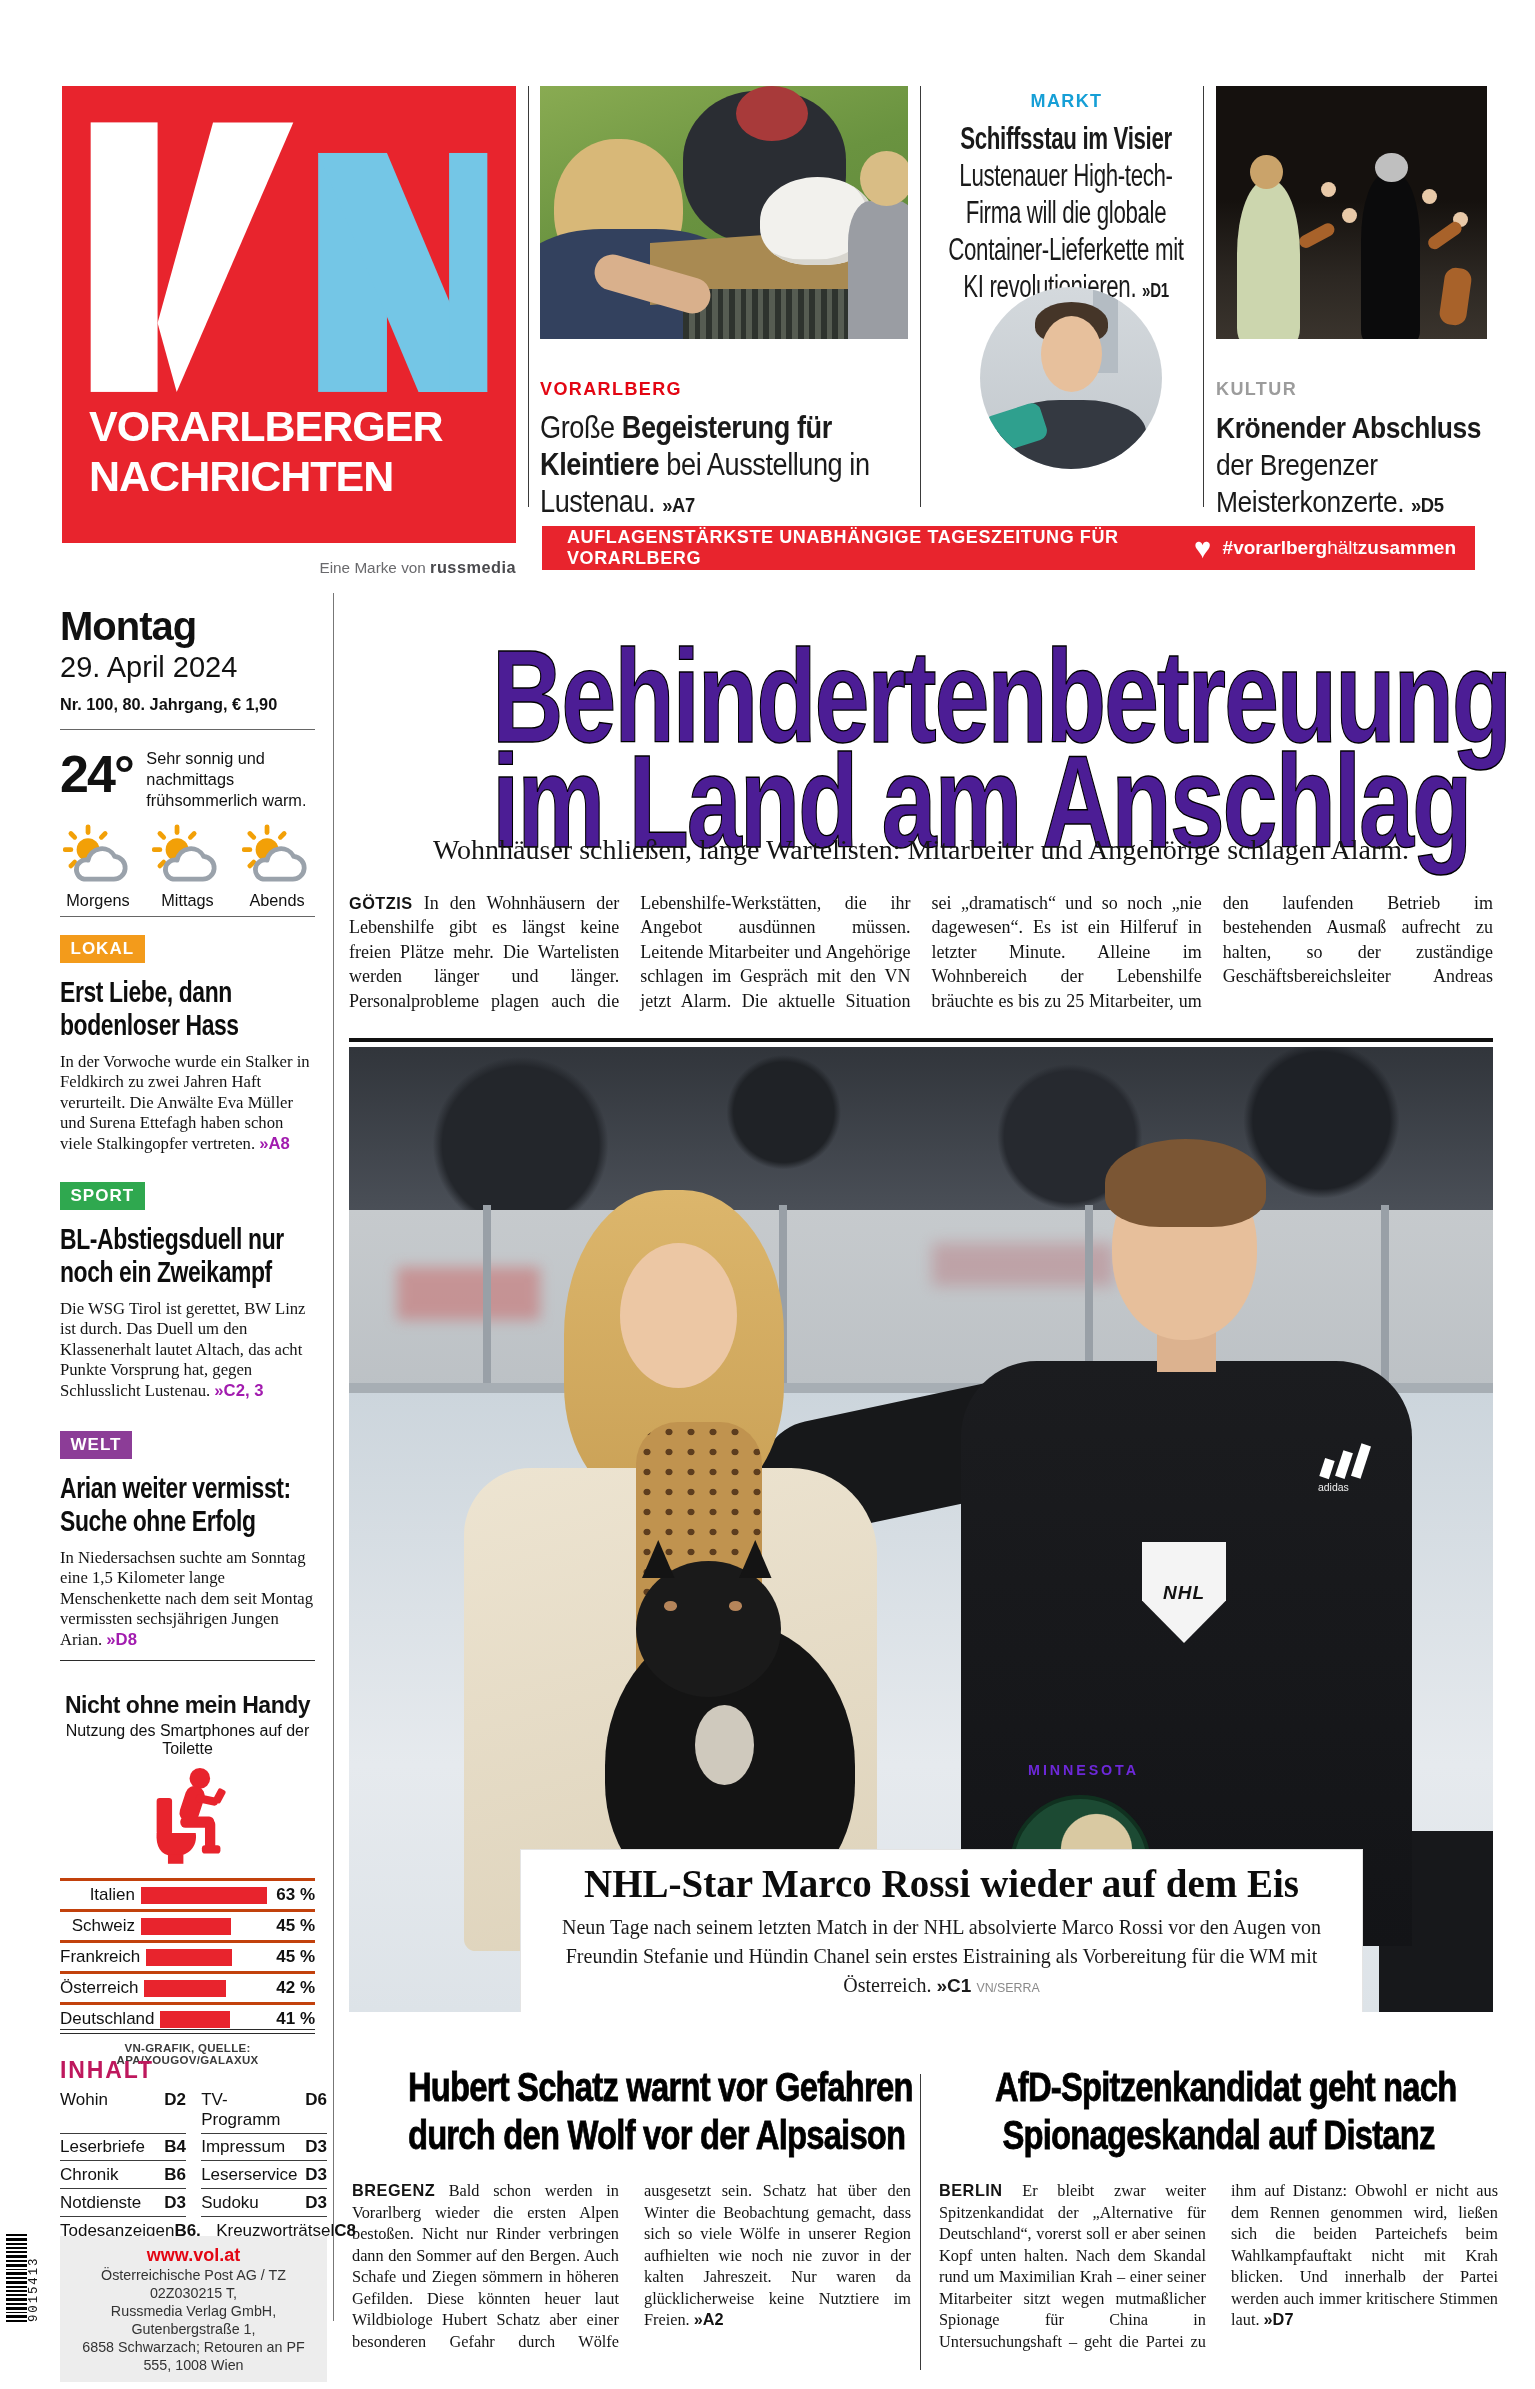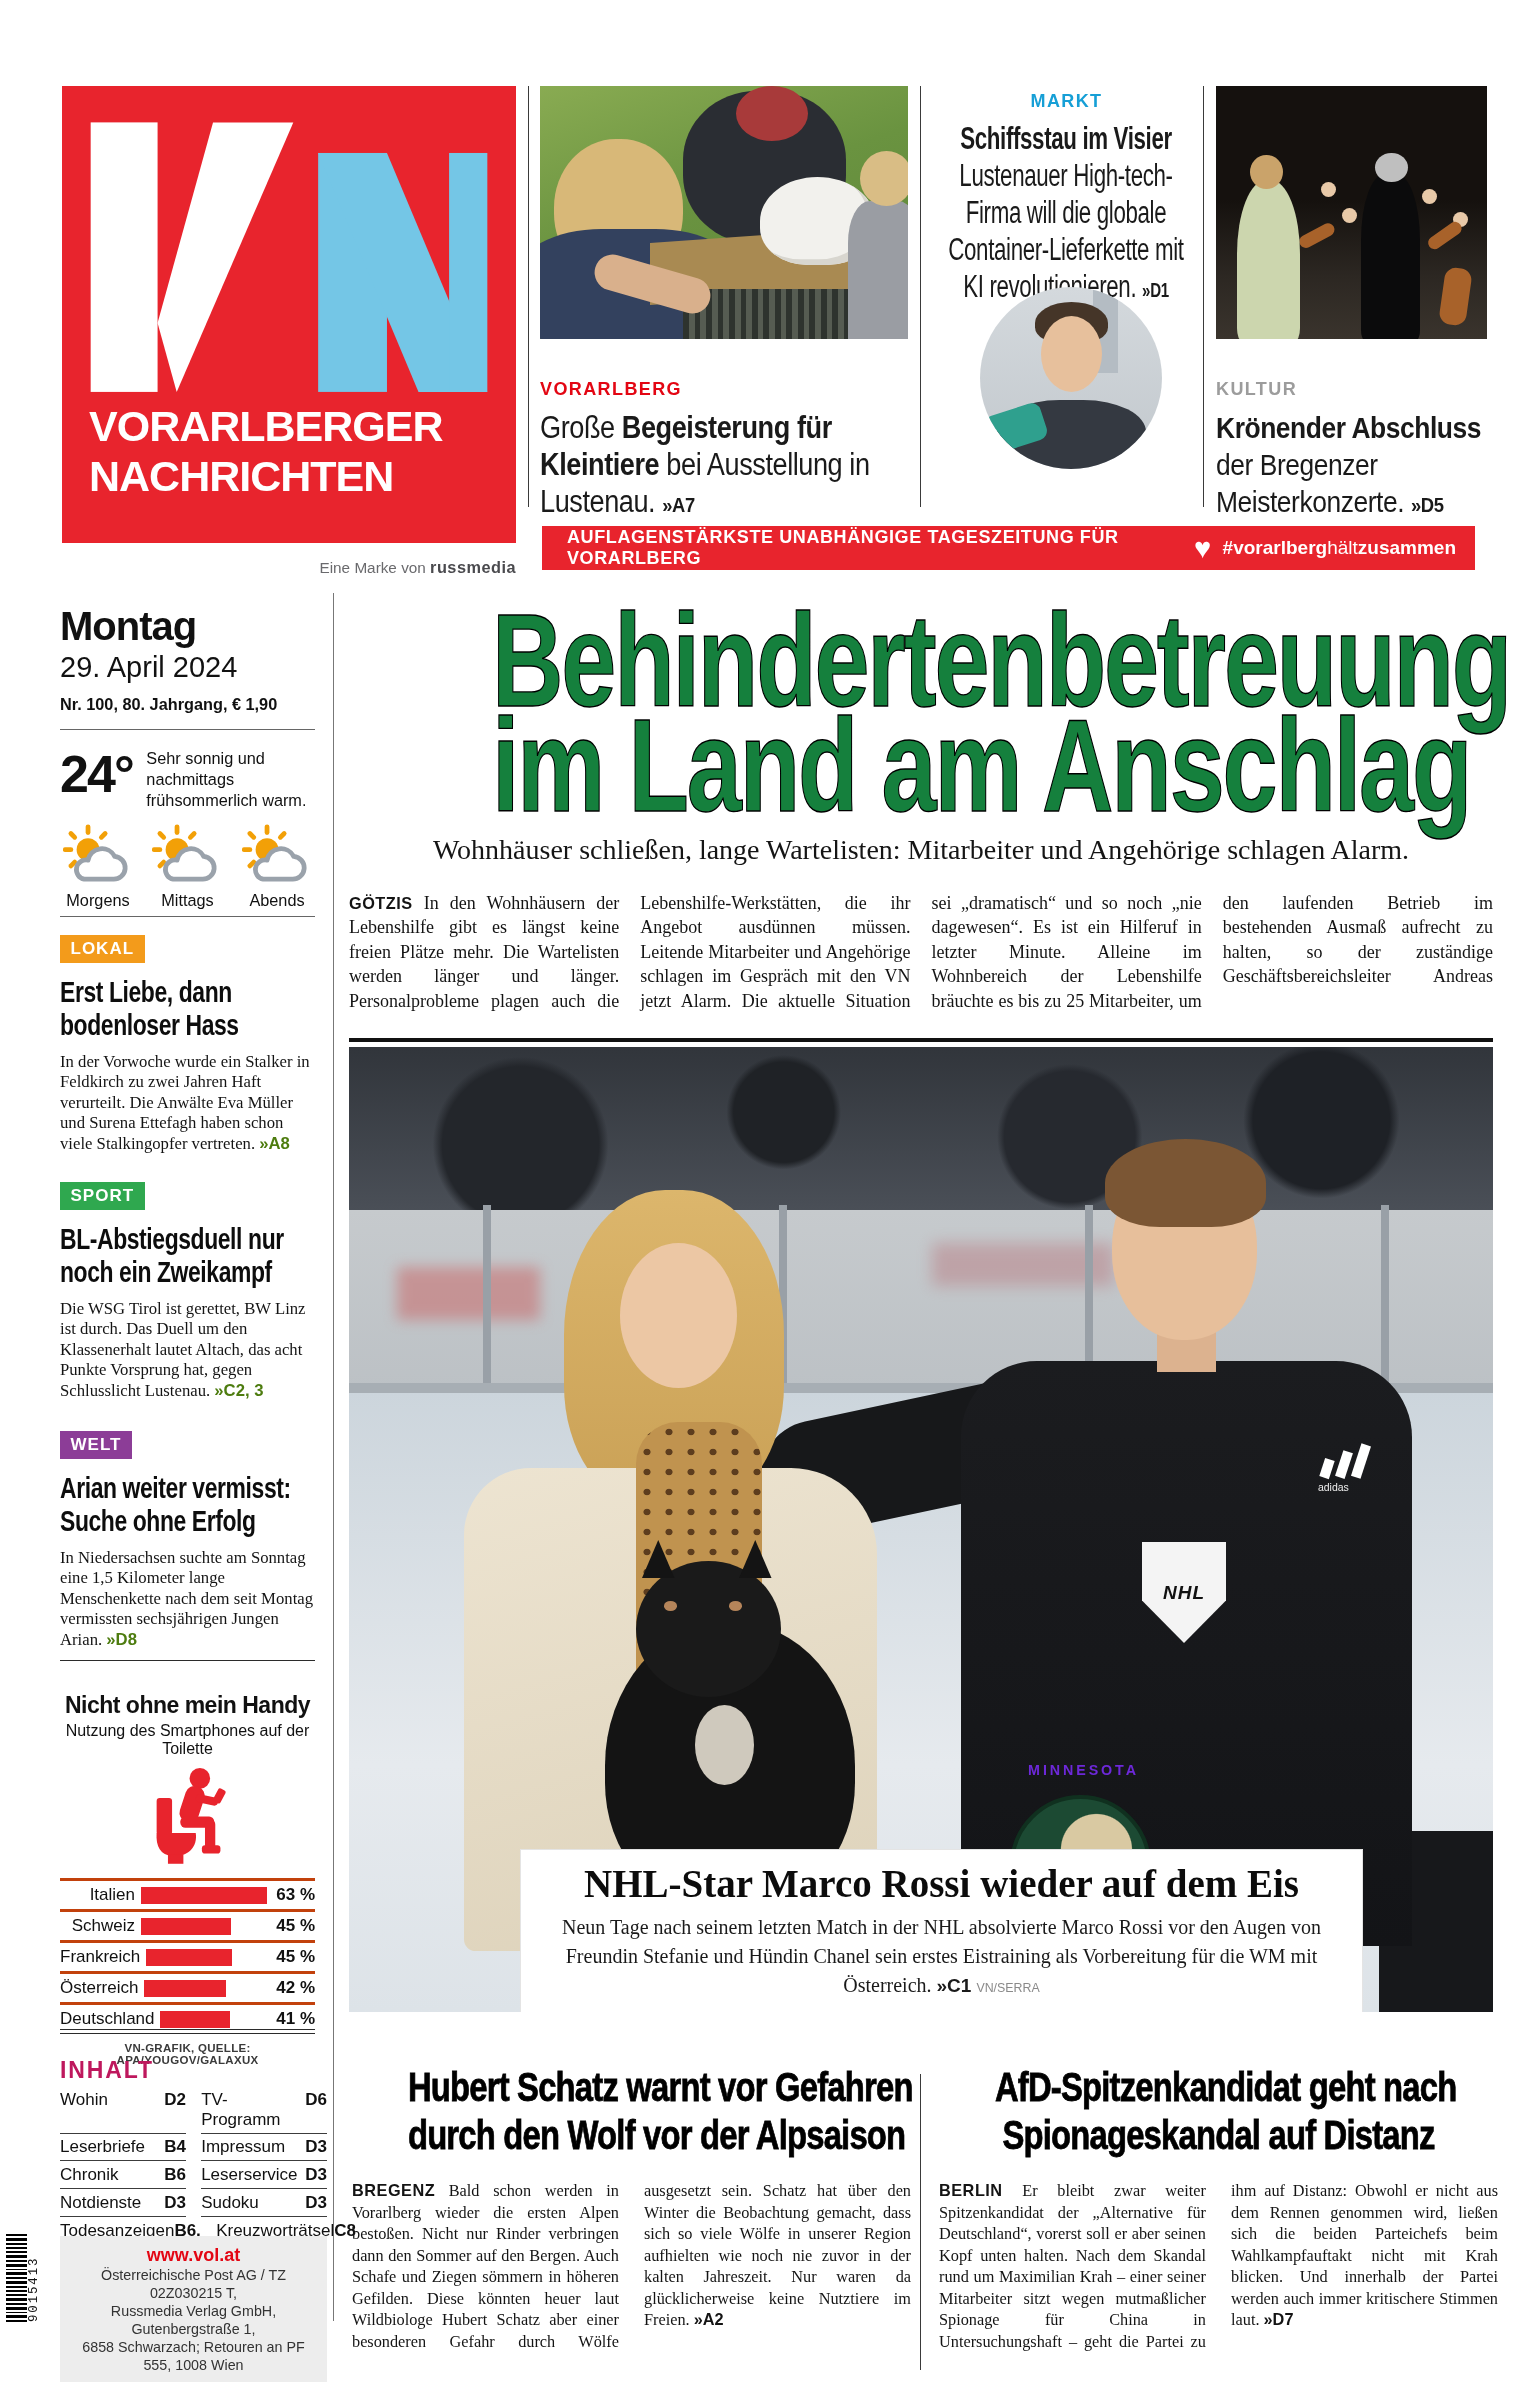--- a/index.html
+++ b/index.html
@@ -60,21 +60,21 @@
 
   .orchestra{left:1216px;top:86px;width:271px;height:253px;background:linear-gradient(180deg,#15110e 0 45%,#2c2722 75%,#3a342d);}
   .or-dress{left:21px;top:94px;width:63px;height:161px;background:#ccd6ae;border-radius:46% 46% 8% 8%;}
   .or-dresshead{left:34px;top:69px;width:32.5px;height:34px;background:#caa36a;border-radius:50%;}
   .or-cond{left:145px;top:88px;width:59px;height:166px;background:#0b0b0c;border-radius:40% 40% 6% 6%;}
   .or-condhair{left:159px;top:67px;width:32.5px;height:29px;background:#bfbfbf;border-radius:50%;}
   .or-dot{position:absolute;width:15.3px;height:15.3px;background:#e8c9a8;border-radius:50%;}
   .or-inst{position:absolute;width:38px;height:13.4px;background:#a8622a;border-radius:7.6px;}
 
   
-  .h1wrap{left:349px;top:608px;width:1144px;text-align:center;color:#15803d;}
+  .h1wrap{left:349px;top:644px;width:1144px;text-align:center;color:#4c1d95;}
   .h1line{display:block;white-space:nowrap;font-weight:bold;font-size:132px;line-height:105px;
           letter-spacing:-2.9px;transform:scaleX(.75);transform-origin:center top;-webkit-text-stroke:1.4px #000;}
   .subhead{left:349px;top:834px;width:1144px;text-align:center;font-size:28px;color:#151515;}
   .intro{left:349px;top:891px;width:1144px;height:145px;column-count:4;column-gap:21px;
          font-size:18px;line-height:24.4px;text-align:justify;color:#141414;overflow:hidden;}
   .kicker{font-family:"Liberation Sans",sans-serif;font-weight:bold;font-size:16.3px;letter-spacing:0.5px;}
   .ref{font-family:"Liberation Sans",sans-serif;font-weight:bold;}
   .main-rule{left:349px;top:1038px;width:1144px;height:3.8px;background:#111;}
 
   
@@ -142,21 +142,21 @@
   .wx-icons{display:flex;justify-content:space-between;margin-top:13.4px;}
   .wx-cell{width:76px;text-align:center;}
   .wx-label{font-size:16.3px;margin-top:3.8px;}
 
   .badge{display:inline-block;color:#fff;font-weight:bold;font-size:17px;letter-spacing:1px;padding:3.8px 10.5px;}
   .b-lokal{background:#f39b1b;}.b-sport{background:#2fa84f;}.b-welt{background:#8c3d97;}
   .side-sec{width:255px;}
   .side-h{font-weight:bold;font-size:29px;line-height:33px;letter-spacing:-0.5px;width:325px;
           transform:scaleX(.79);transform-origin:left top;margin-top:13.4px;color:#0d0d0d;}
   .side-body{font-family:"Liberation Serif",serif;font-size:16.7px;line-height:20.6px;margin-top:9.6px;color:#141414;}
-  .ref-red{color:#4d7c0f;font-family:"Liberation Sans",sans-serif;font-weight:bold;}
+  .ref-red{color:#a21caf;font-family:"Liberation Sans",sans-serif;font-weight:bold;}
   .sec-lokal{left:60px;top:935px;}
   .sec-sport{left:60px;top:1182px;}
   .sec-welt{left:60px;top:1431px;}
 
   
   .chart{left:60px;top:1692px;width:255px;}
   .ch-title{font-weight:bold;font-size:23px;text-align:center;letter-spacing:-0.5px;}
   .ch-sub{font-size:16px;text-align:center;margin-top:2.9px;}
   .ch-icon{display:block;margin:7.6px auto 5.7px;}
   .crow{display:flex;align-items:center;height:28px;border-top:3px solid #c2410c;}

